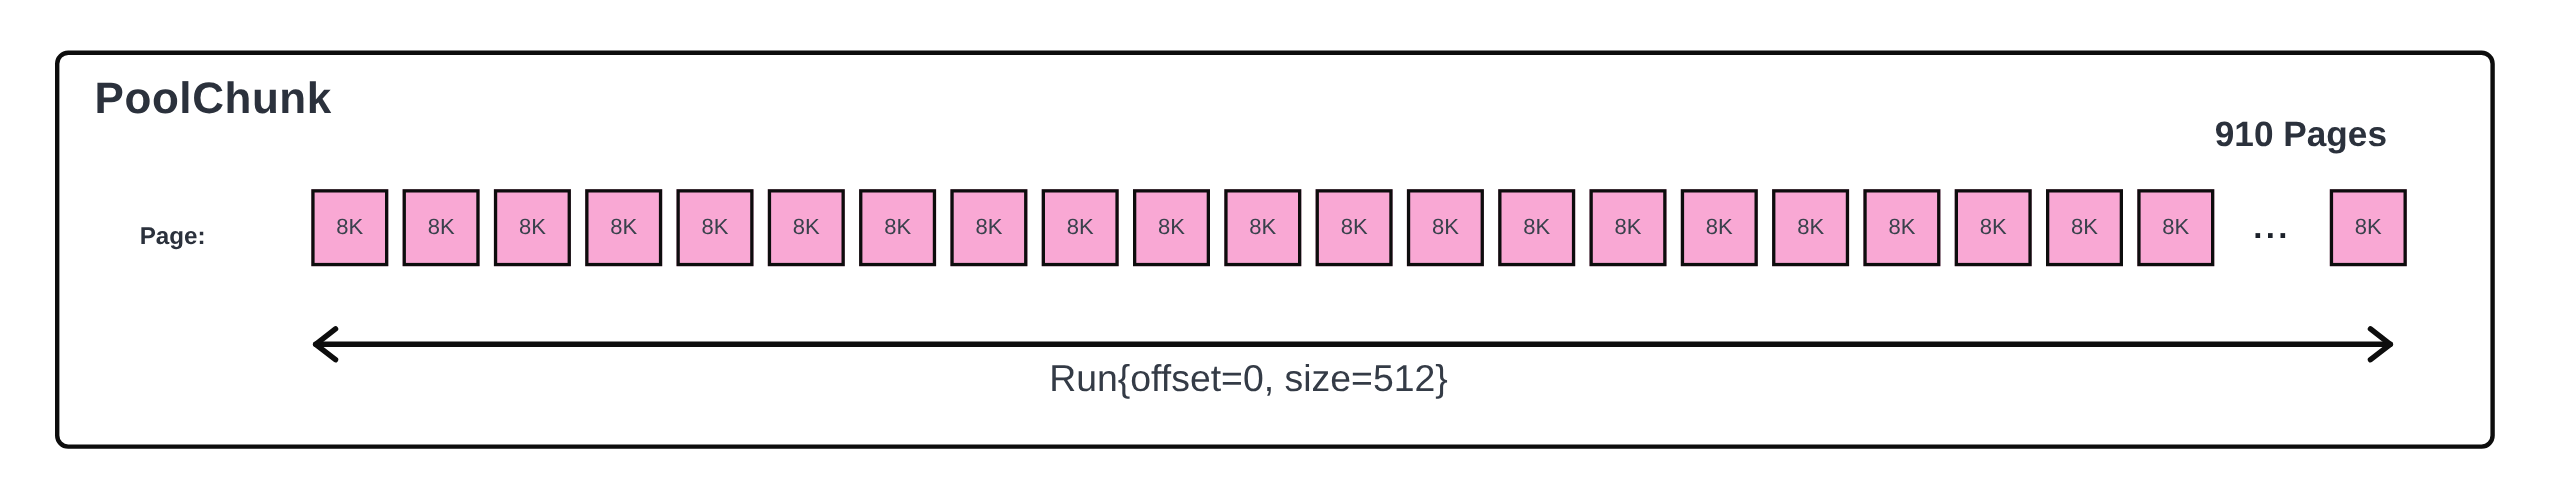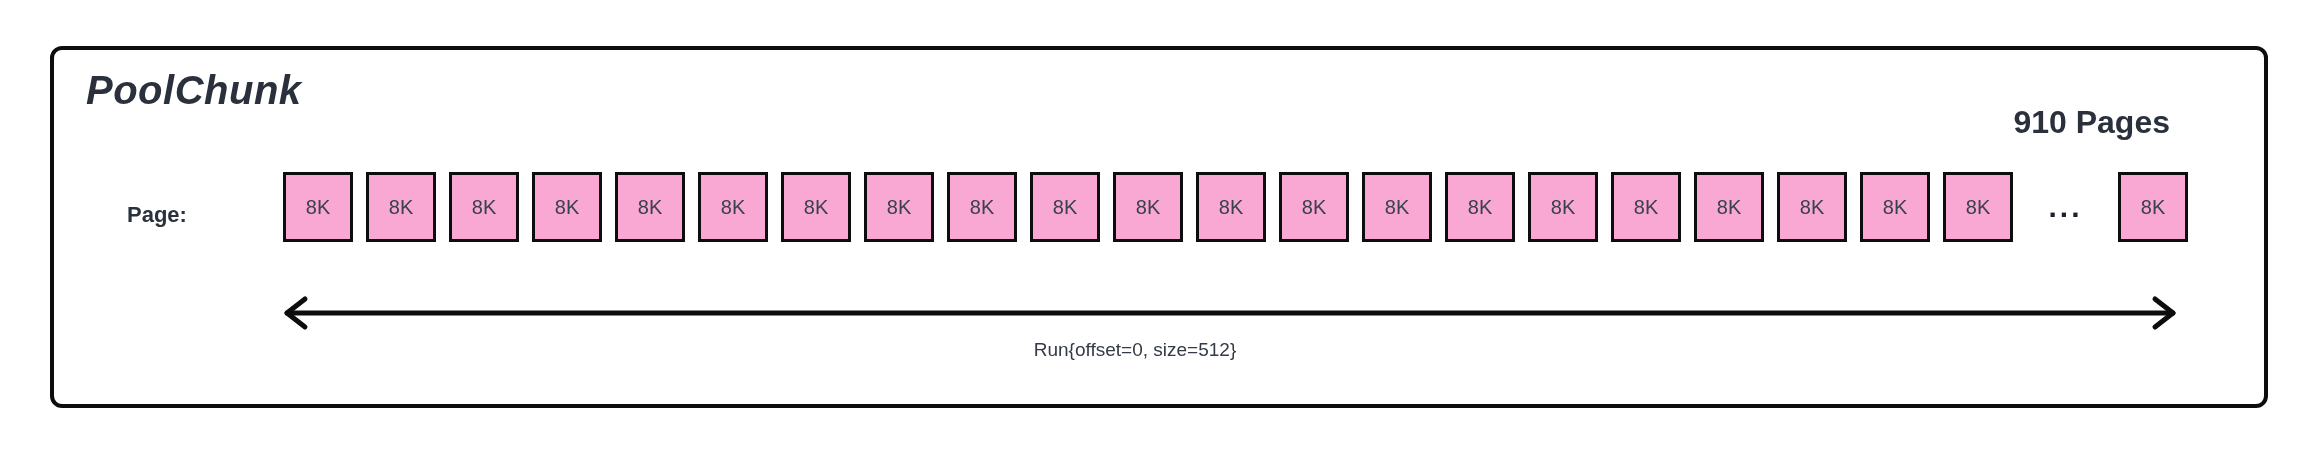--- a/index.html
+++ b/index.html
@@ -20,21 +20,20 @@
     border-radius:12px;
     background:#ffffff;
   }
   .chunk-title{
     position:absolute;
     left:32px;top:18px;
     font-size:40px;
     font-weight:700;
     letter-spacing:0.5px;
     color:#2b313c;
-    font-style:italic;
   }
   .pages-count{
     position:absolute;
     right:94px;top:54px;
     font-size:32px;
     font-weight:700;
     color:#2b313c;
   }
   .row-label{
     position:absolute;
@@ -71,23 +70,23 @@
     letter-spacing:3px;
     color:#1c212a;
   }
   .run-arrow{
     position:absolute;
     left:221px;top:245px;
     width:1910px;height:36px;
   }
   .run-label{
     position:absolute;
-    left:1081px;top:289px;
+    left:1081px;top:275px;
     transform:translateX(-50%);
-    font-size:19px;
+    font-size:34px;
     white-space:nowrap;
     color:#343b46;
   }
 </style>
 </head>
 <body>
 
 <div class="canvas">
   <div class="chunk">
 

